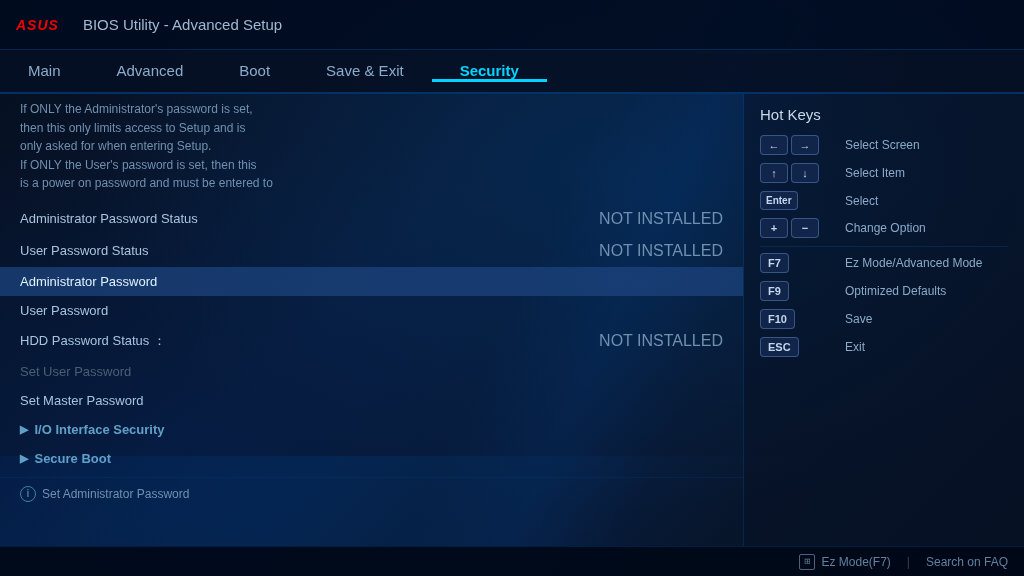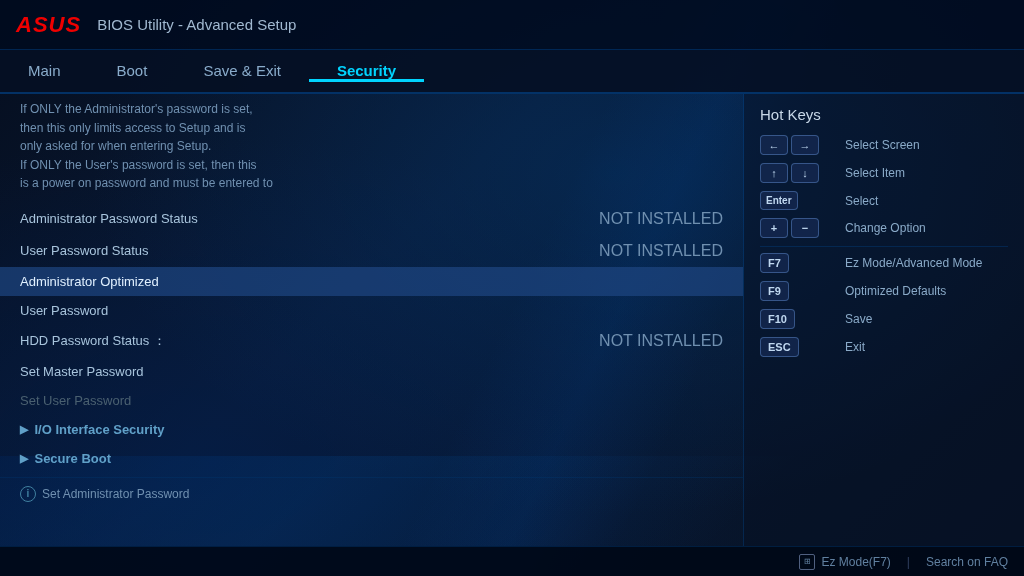--- a/index.html
+++ b/index.html
@@ -62,26 +62,26 @@
       z-index: 10;
       background: rgba(0,10,30,0.85);
       height: 50px;
       display: flex;
       align-items: center;
       padding: 0 16px;
       border-bottom: 1px solid rgba(0,100,200,0.3);
     }
 
     .asus-logo {
-      font-size: 22px;
+      font-size: 14px;
       font-weight: 900;
       color: #e00;
       letter-spacing: 1px;
       font-style: italic;
-      margin-right: 16px;
+      margin-right: 24px;
       font-family: Arial Black, sans-serif;
     }
 
     .header-title {
       font-size: 15px;
       color: #a0b8d0;
       font-weight: 400;
     }
 
     
@@ -305,20 +305,21 @@
 <div class="bg-overlay"></div>
 <div class="bg-streaks"></div>
 
 <div class="header">
   <div class="asus-logo">ASUS</div>
   <div class="header-title">BIOS Utility - Advanced Setup</div>
 </div>
 
 <div class="nav-bar">
   <div class="nav-tab">Main</div>
+  <div class="nav-tab">Advanced</div>
   <div class="nav-tab">Boot</div>
   <div class="nav-tab">Save &amp; Exit</div>
   <div class="nav-tab active">Security</div>
 </div>
 
 <div class="main-layout">
 
   <div class="content-area">
 
     <div class="description-text">
@@ -335,38 +336,38 @@
         <span class="item-label">Administrator Password Status</span>
         <span class="item-value">NOT INSTALLED</span>
       </div>
 
       <div class="menu-item">
         <span class="item-label">User Password Status</span>
         <span class="item-value">NOT INSTALLED</span>
       </div>
 
       <div class="menu-item selected">
-        <span class="item-label">Administrator Optimized</span>
+        <span class="item-label">Administrator Password</span>
       </div>
 
       <div class="menu-item">
         <span class="item-label">User Password</span>
       </div>
 
       <div class="menu-item">
         <span class="item-label">HDD Password Status ：</span>
         <span class="item-value">NOT INSTALLED</span>
       </div>
 
+      <div class="menu-item disabled">
+        <span class="item-label">Set User Password</span>
+      </div>
+
       <div class="menu-item">
         <span class="item-label">Set Master Password</span>
-      </div>
-
-      <div class="menu-item disabled">
-        <span class="item-label">Set User Password</span>
       </div>
 
       <div class="menu-item section-header">
         <span class="arrow-icon">▶</span>
         <span class="item-label">I/O Interface Security</span>
       </div>
 
       <div class="menu-item section-header">
         <span class="arrow-icon">▶</span>
         <span class="item-label">Secure Boot</span>

